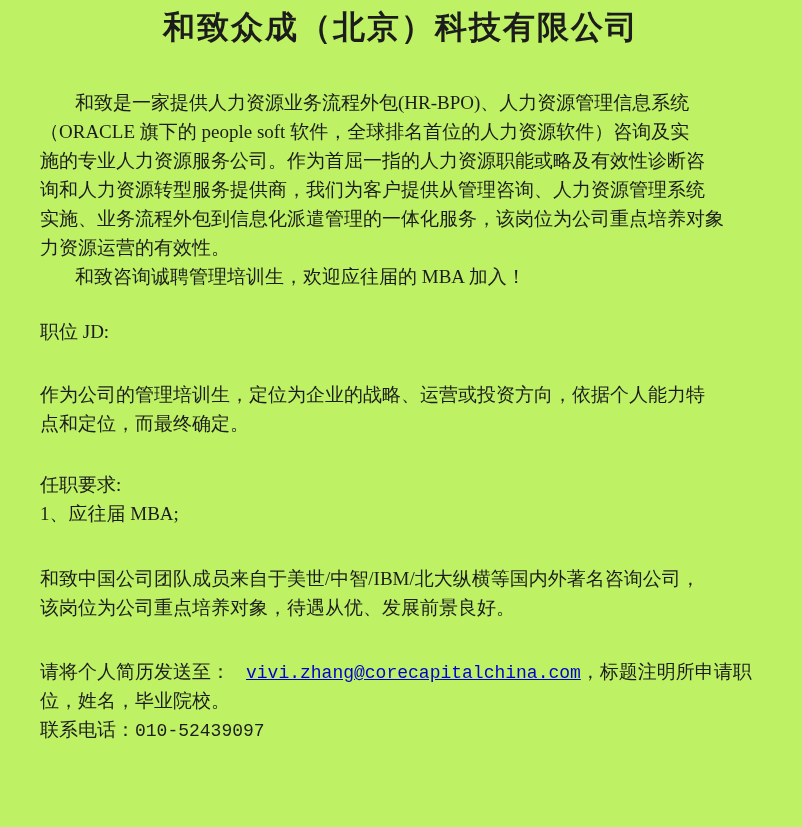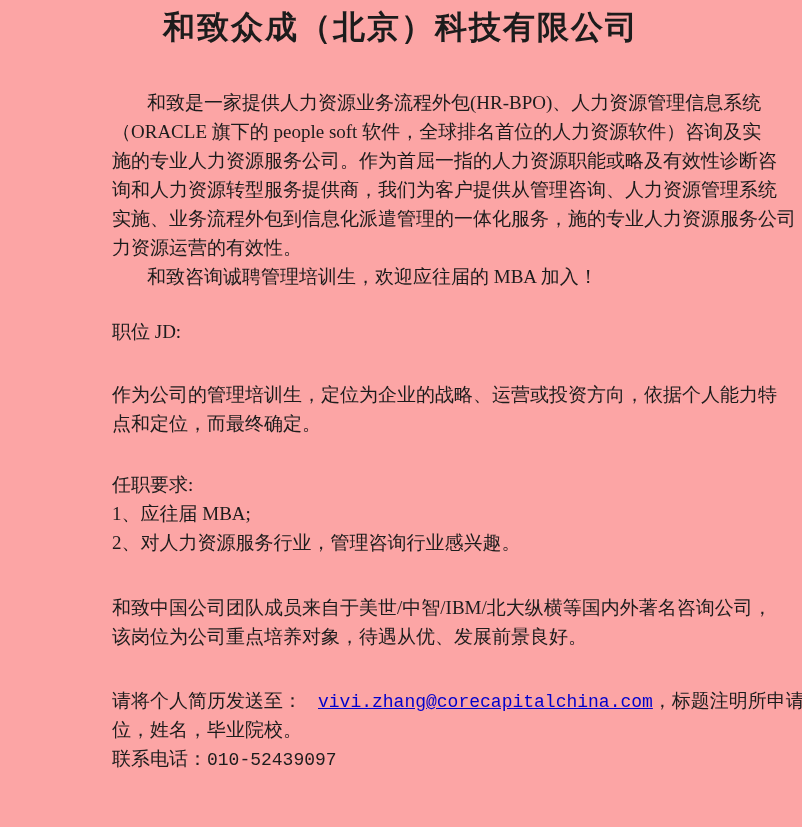--- a/index.html
+++ b/index.html
@@ -4,36 +4,36 @@
 <style>
   html, body {
     margin: 0;
     padding: 0;
     background: #ffffff;
   }
   .page {
     position: relative;
     width: 802px;
     height: 827px;
-    background: #fca5a5;
+    background: #bef264;
     color: #1c1c1c;
     font-family: "Liberation Serif", "DejaVu Serif", serif;
     overflow: hidden;
   }
   .title {
     margin: 6px 0 0 0;
     font-size: 32px;
     line-height: 42px;
     font-weight: bold;
     text-align: center;
     letter-spacing: 2px;
     color: #1c1c1c;
   }
   .content {
-    padding: 0 66px 0 112px;
+    padding: 0 66px 0 40px;
     font-size: 19px;
     line-height: 29px;
   }
   .line {
     white-space: nowrap;
     height: 29px;
   }
   .indent {
     padding-left: 35px;
   }
@@ -75,38 +75,37 @@
 
   <h1 class="title">和致众成（北京）科技有限公司</h1>
 
   <div class="content">
 
     <div class="intro-block">
       <div class="line indent">和致是一家提供人力资源业务流程外包(HR-BPO)、人力资源管理信息系统</div>
       <div class="line">（ORACLE 旗下的 people soft 软件，全球排名首位的人力资源软件）咨询及实</div>
       <div class="line">施的专业人力资源服务公司。作为首屈一指的人力资源职能或略及有效性诊断咨</div>
       <div class="line">询和人力资源转型服务提供商，我们为客户提供从管理咨询、人力资源管理系统</div>
-      <div class="line">实施、业务流程外包到信息化派遣管理的一体化服务，施的专业人力资源服务公司</div>
+      <div class="line">实施、业务流程外包到信息化派遣管理的一体化服务，该岗位为公司重点培养对象</div>
       <div class="line">力资源运营的有效性。</div>
       <div class="line indent">和致咨询诚聘管理培训生，欢迎应往届的 MBA 加入！</div>
     </div>
 
     <div class="jd-block">
       <div class="line">职位 JD:</div>
     </div>
 
     <div class="duties-block">
       <div class="line">作为公司的管理培训生，定位为企业的战略、运营或投资方向，依据个人能力特</div>
       <div class="line">点和定位，而最终确定。</div>
     </div>
 
     <div class="req-block">
       <div class="line">任职要求:</div>
       <div class="line">1、应往届 MBA;</div>
-      <div class="line">2、对人力资源服务行业，管理咨询行业感兴趣。</div>
     </div>
 
     <div class="team-block">
       <div class="line">和致中国公司团队成员来自于美世/中智/IBM/北大纵横等国内外著名咨询公司，</div>
       <div class="line">该岗位为公司重点培养对象，待遇从优、发展前景良好。</div>
     </div>
 
     <div class="contact-block">
       <div class="line"><span>请将个人简历发送至：</span><a class="email">vivi.zhang@corecapitalchina.com</a><span>，标题注明所申请职</span></div>
       <div class="line">位，姓名，毕业院校。</div>

